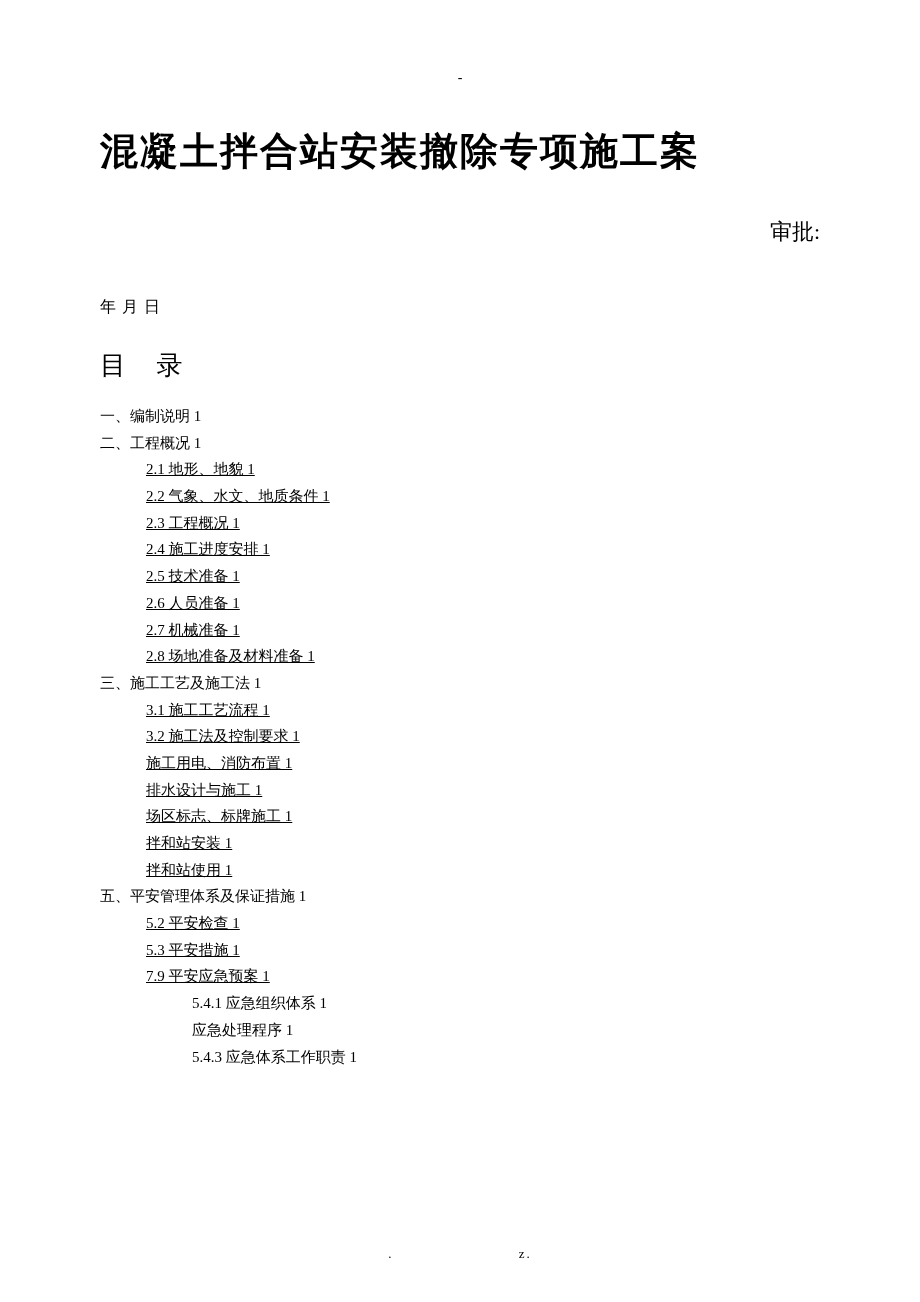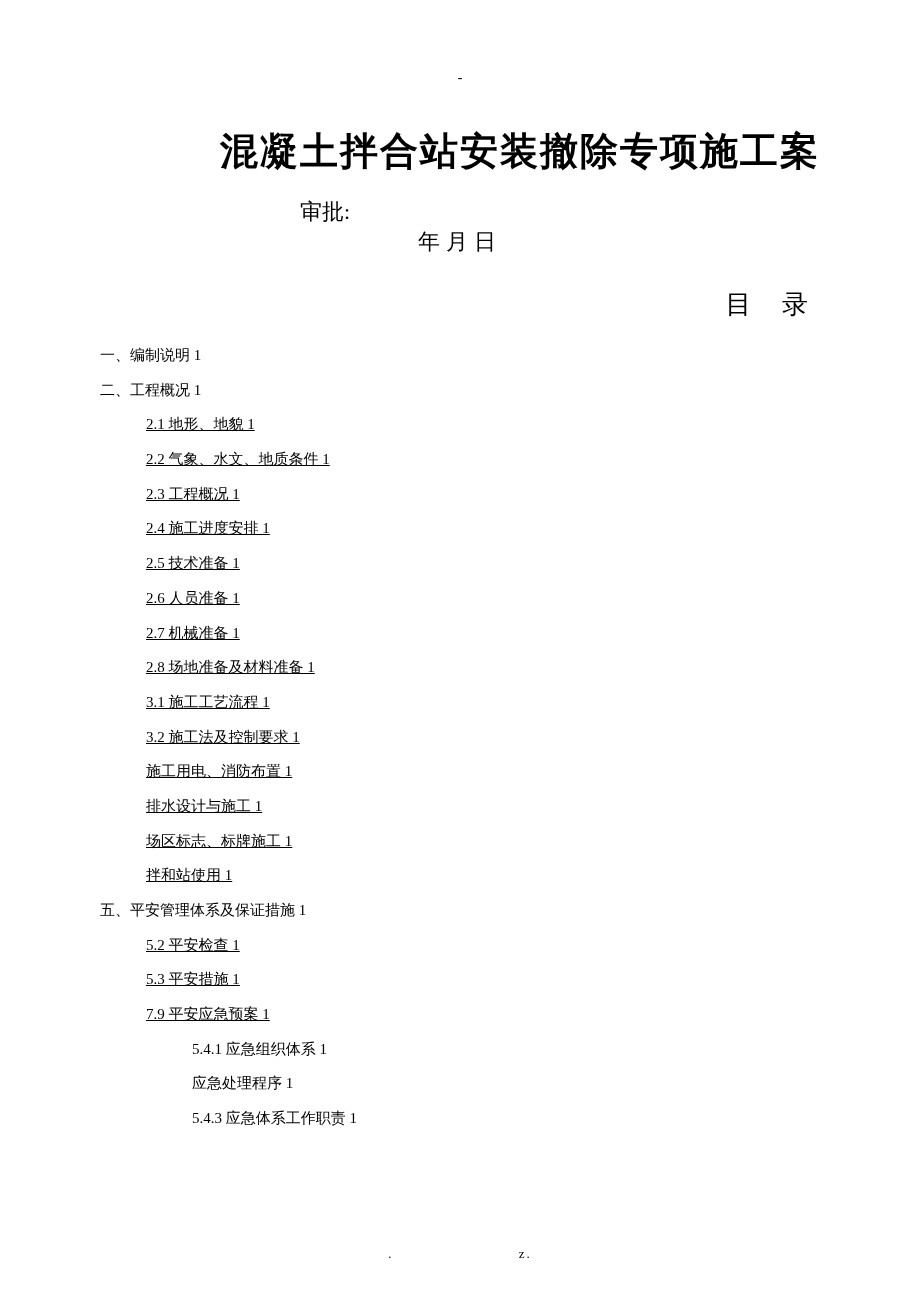--- a/index.html
+++ b/index.html
@@ -19,52 +19,51 @@
       padding: 70px 100px 40px 100px;
     }
     .top-dash {
       text-align: center;
       font-size: 14px;
       margin-bottom: 40px;
     }
     .title {
       font-size: 38px;
       font-weight: bold;
-      text-align: right;
+      text-align: left;
       font-family: "SimHei", "黑体", sans-serif;
       letter-spacing: 2px;
-      margin-bottom: 20px;
+      margin-bottom: 40px;
     }
     .approval {
       font-size: 22px;
-      text-align: left;
+      text-align: right;
       padding-left: 200px;
+      margin-bottom: 50px;
       font-family: "SimSun", "宋体", serif;
     }
     .date {
-      font-size: 22px;
-      text-align: center;
+      font-size: 16px;
       margin-bottom: 30px;
       font-family: "KaiTi", "楷体", serif;
       letter-spacing: 6px;
     }
     .toc-heading {
       font-size: 26px;
-      text-align: right;
+      text-align: left;
       margin-bottom: 20px;
       font-family: "SimSun", "宋体", serif;
       letter-spacing: 12px;
     }
     .toc {
       font-size: 15px;
       line-height: 1.78;
     }
     .toc-item {
       white-space: nowrap;
-      margin-top: 8px;
     }
     .indent-0 { padding-left: 0; }
     .indent-1 { padding-left: 46px; text-decoration: underline; }
     .indent-2 { padding-left: 92px; }
     .footer {
       position: absolute;
       bottom: 40px;
       left: 0;
       right: 0;
       text-align: center;
@@ -89,25 +88,27 @@
       <div class="toc-item indent-0">一、编制说明 1</div>
       <div class="toc-item indent-0">二、工程概况 1</div>
       <div class="toc-item indent-1">2.1 地形、地貌 1</div>
       <div class="toc-item indent-1">2.2 气象、水文、地质条件 1</div>
       <div class="toc-item indent-1">2.3 工程概况 1</div>
       <div class="toc-item indent-1">2.4 施工进度安排 1</div>
       <div class="toc-item indent-1">2.5 技术准备 1</div>
       <div class="toc-item indent-1">2.6 人员准备 1</div>
       <div class="toc-item indent-1">2.7 机械准备 1</div>
       <div class="toc-item indent-1">2.8 场地准备及材料准备 1</div>
+      <div class="toc-item indent-0">三、施工工艺及施工法 1</div>
       <div class="toc-item indent-1">3.1 施工工艺流程 1</div>
       <div class="toc-item indent-1">3.2 施工法及控制要求 1</div>
       <div class="toc-item indent-1">施工用电、消防布置 1</div>
       <div class="toc-item indent-1">排水设计与施工 1</div>
       <div class="toc-item indent-1">场区标志、标牌施工 1</div>
+      <div class="toc-item indent-1">拌和站安装 1</div>
       <div class="toc-item indent-1">拌和站使用 1</div>
       <div class="toc-item indent-0">五、平安管理体系及保证措施 1</div>
       <div class="toc-item indent-1">5.2 平安检查 1</div>
       <div class="toc-item indent-1">5.3 平安措施 1</div>
       <div class="toc-item indent-1">7.9 平安应急预案 1</div>
       <div class="toc-item indent-2">5.4.1 应急组织体系 1</div>
       <div class="toc-item indent-2">应急处理程序 1</div>
       <div class="toc-item indent-2">5.4.3 应急体系工作职责 1</div>
     </div>
 </div>

